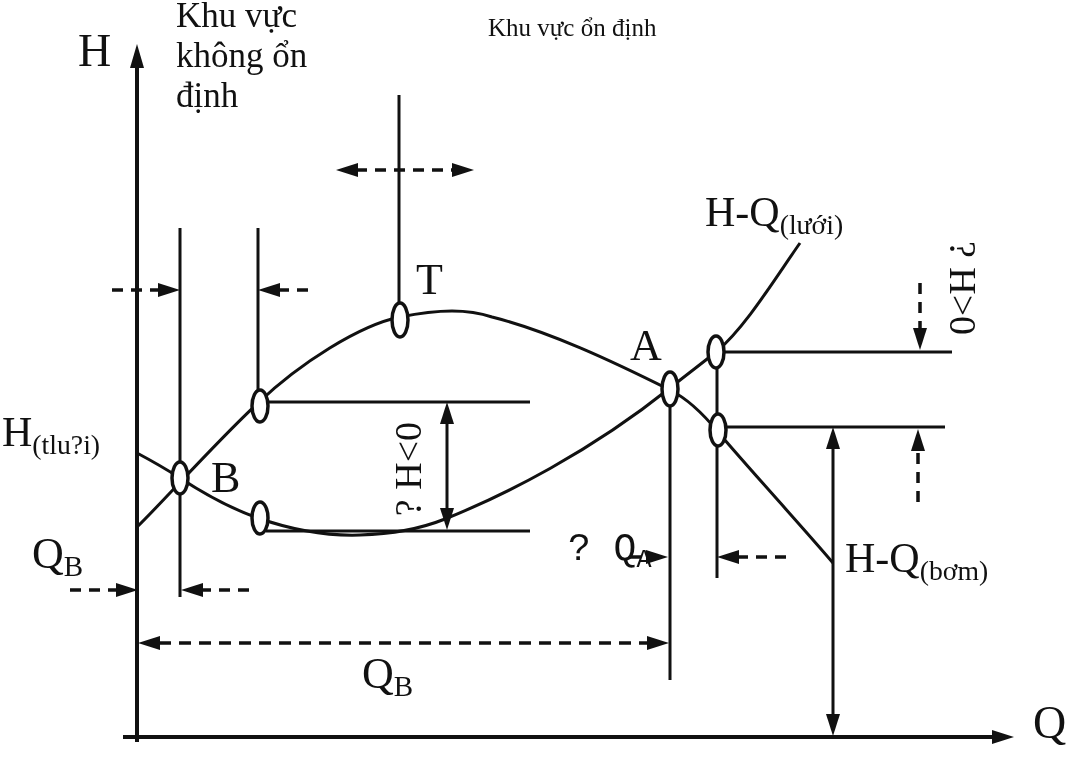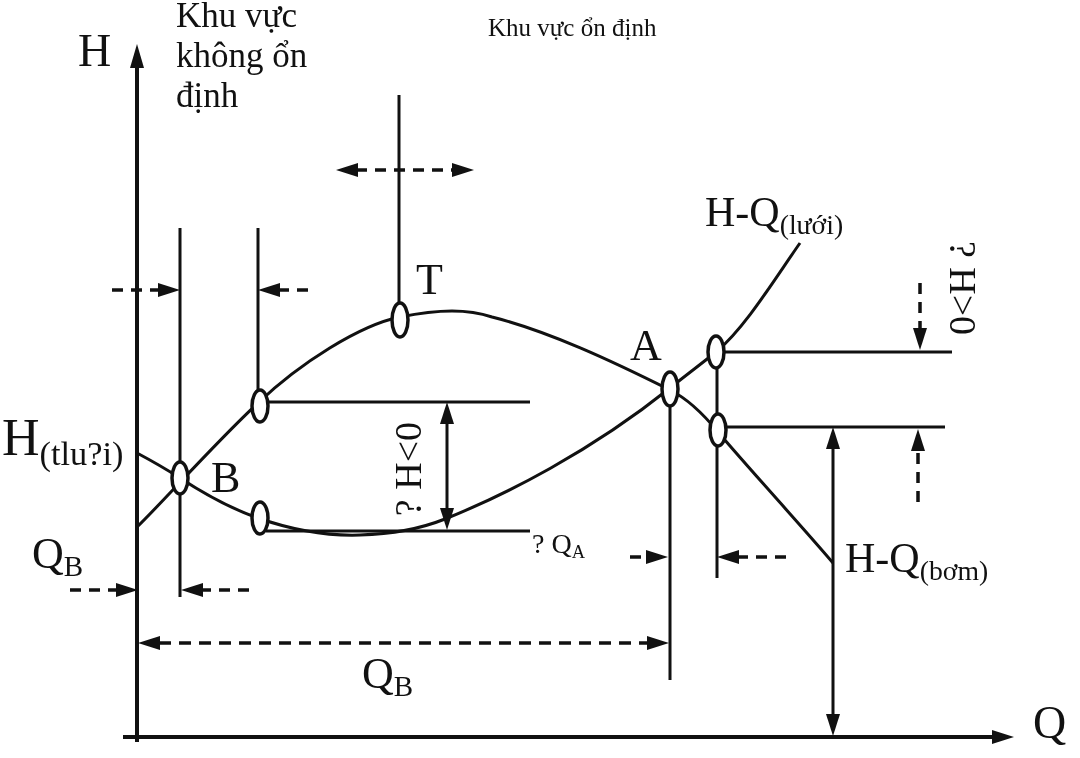--- a/index.html
+++ b/index.html
@@ -112,25 +112,25 @@
   <div class="lbl wrap" style="left:488px;top:8px;width:170px;font-size:25px;line-height:40px;">Khu vực ổn định</div>
 
   <div class="lbl" style="left:211px;top:452px;font-size:44px;">B</div>
   <div class="lbl" style="left:416px;top:254px;font-size:44px;">T</div>
   <div class="lbl" style="left:630px;top:320px;font-size:44px;">A</div>
 
   <div class="lbl" style="left:705px;top:188px;font-size:42px;"><span>H-Q</span><span class="sub">(lưới)</span></div>
   <div class="lbl" style="left:845px;top:534px;font-size:42px;text-align:center;"><span>H-Q</span><span class="sub">(bơm)</span></div>
 
 
-  <div class="lbl" style="left:2px;top:408px;font-size:52px;"><span>H</span><span class="sub">(tlu?i)</span></div>
+  <div class="lbl" style="left:2px;top:408px;font-size:42px;"><span>H</span><span class="sub">(tlu?i)</span></div>
 
   <div class="lbl" style="left:32px;top:528px;font-size:44px;"><span>Q</span><span class="sub">B</span></div>
 
-  <div class="lbl" style="left:532px;top:528px;font-size:28px;"><span>? Q</span><span class="sub">A</span></div>
+  <div class="lbl" style="left:568px;top:528px;font-size:38px;font-family:Liberation Mono, monospace;"><span>? Q</span><span class="sub">A</span></div>
 
   <div class="lbl" style="left:362px;top:648px;font-size:44px;"><span>Q</span><span class="sub">B</span></div>
 
   <div class="lbl rot rot-ccw" style="left:323px;top:447px;width:170px;height:44px;font-size:38px;">
       <span>? H&lt;0</span>
     </div>
   <div class="lbl rot rot-cw" style="left:893px;top:265px;width:140px;height:46px;font-size:38px;">
       <span>? H&gt;0</span>
     </div>
 

